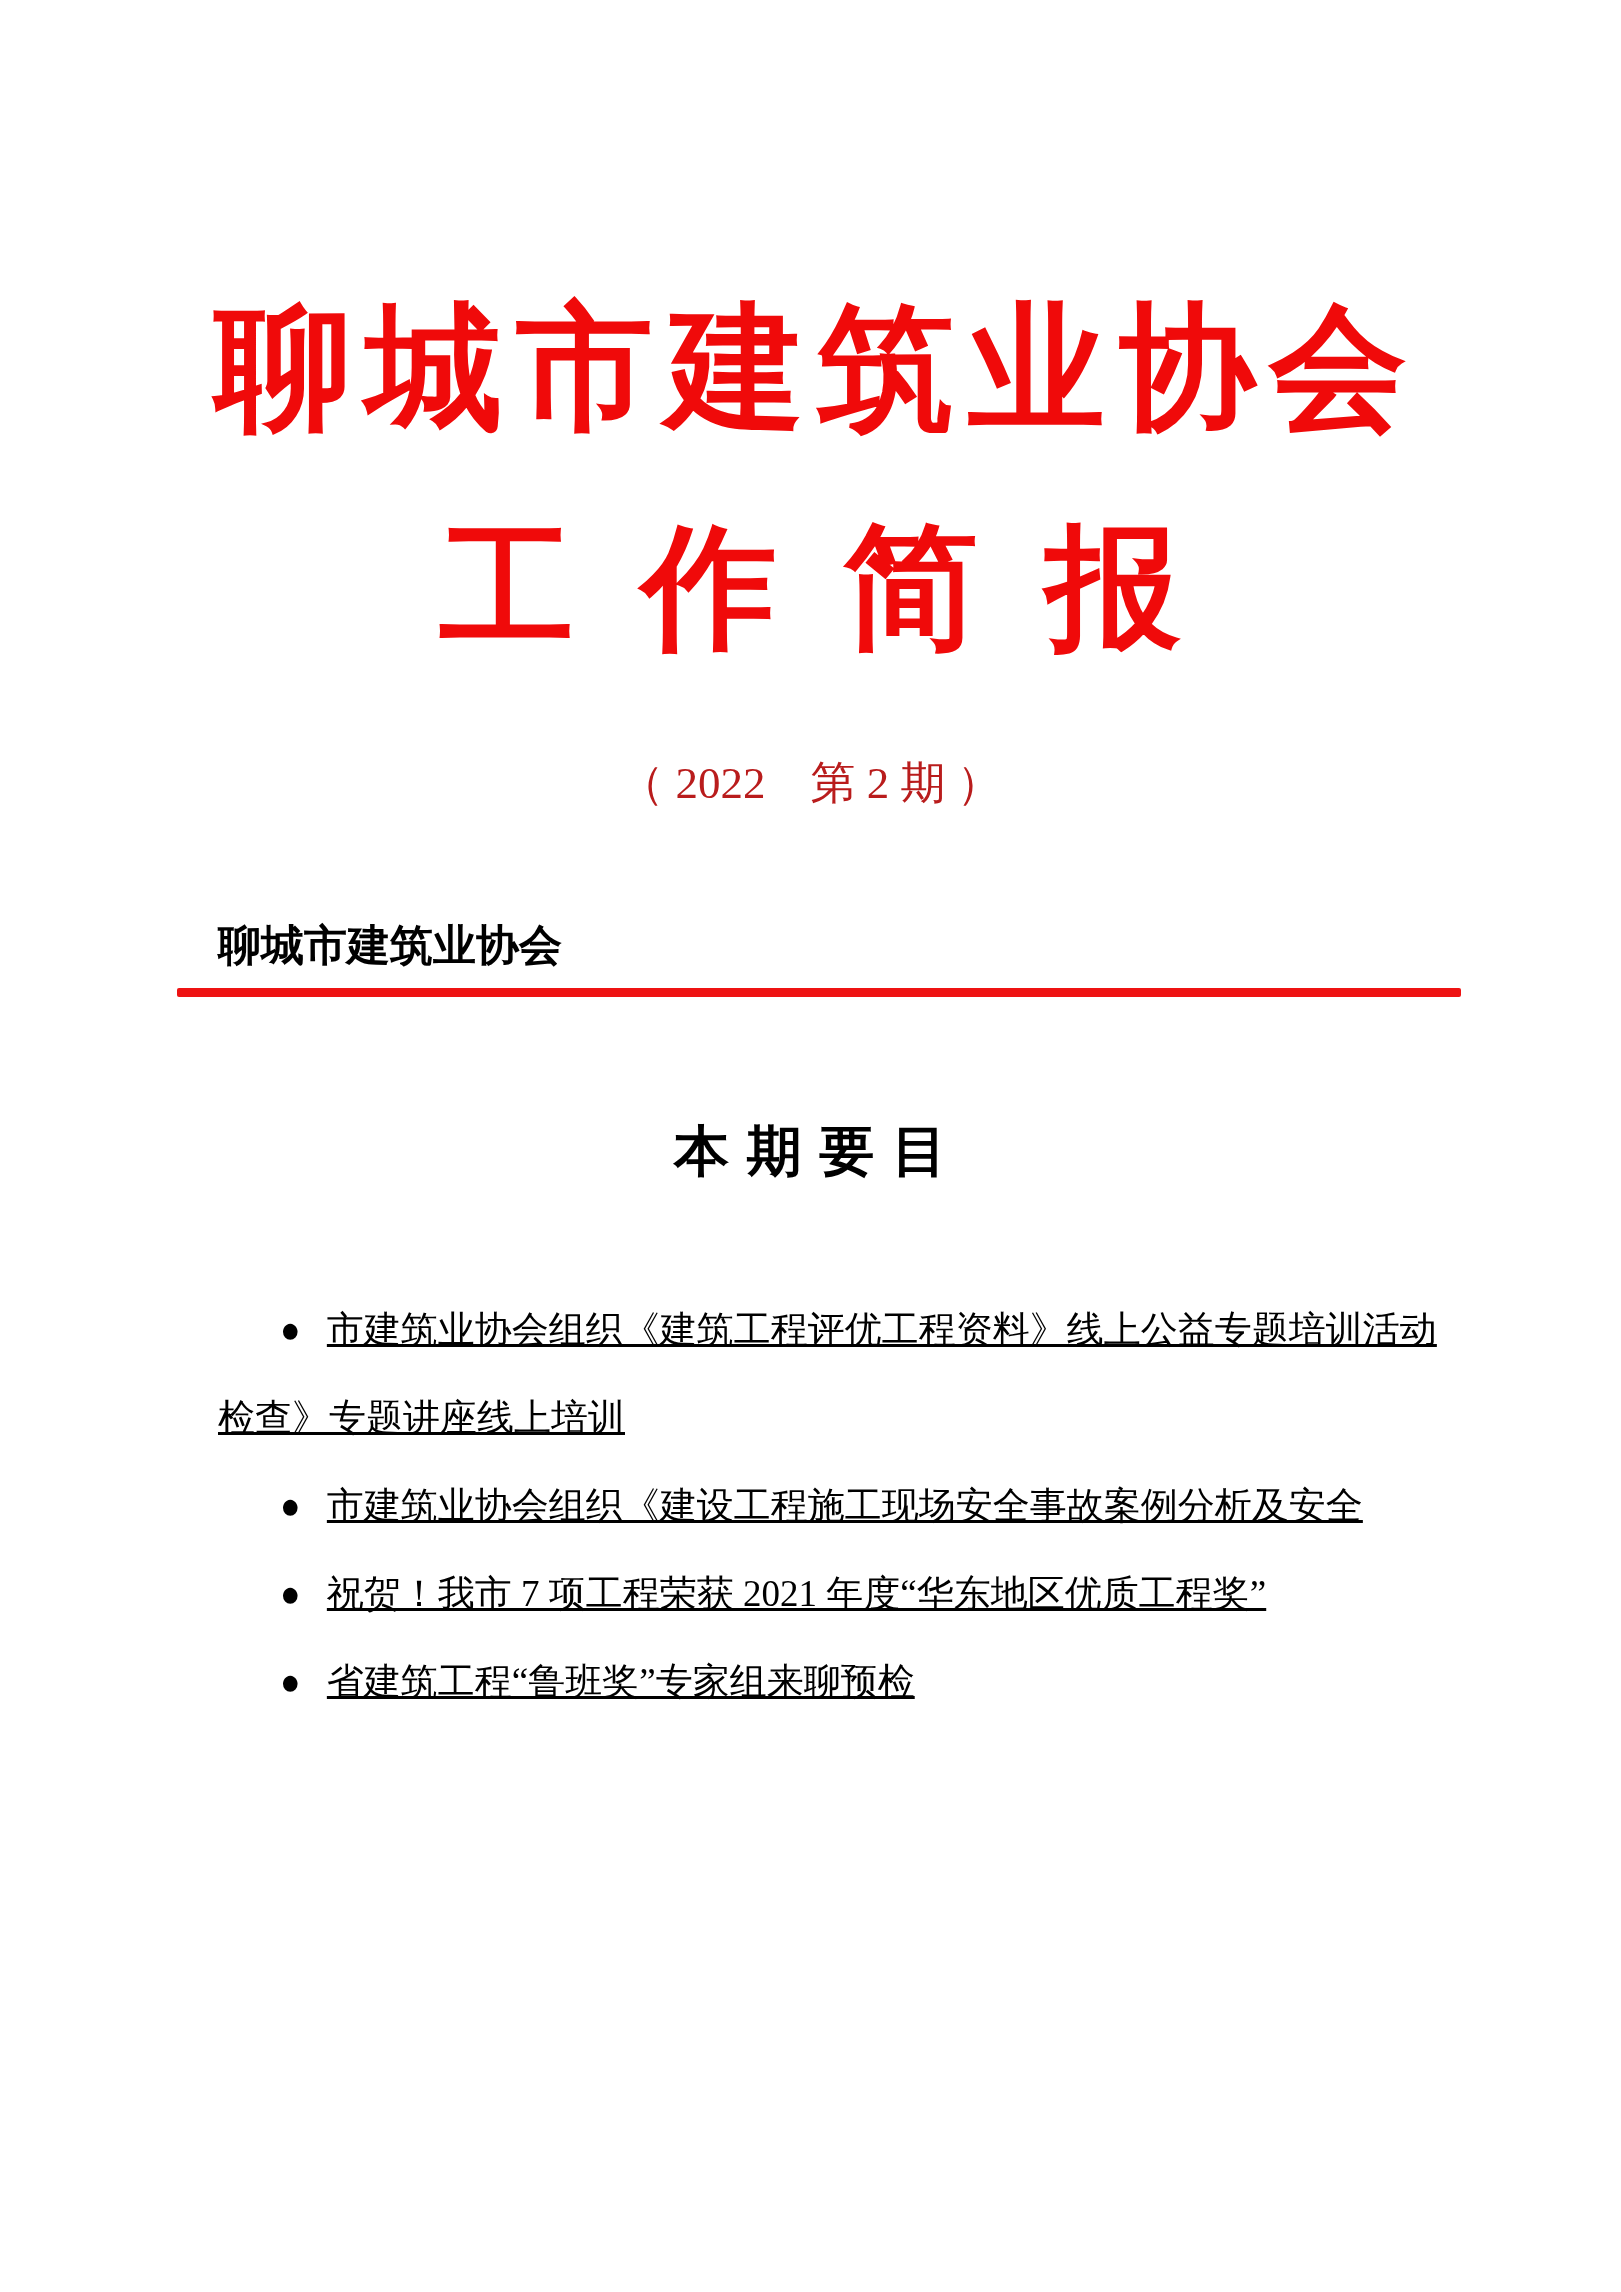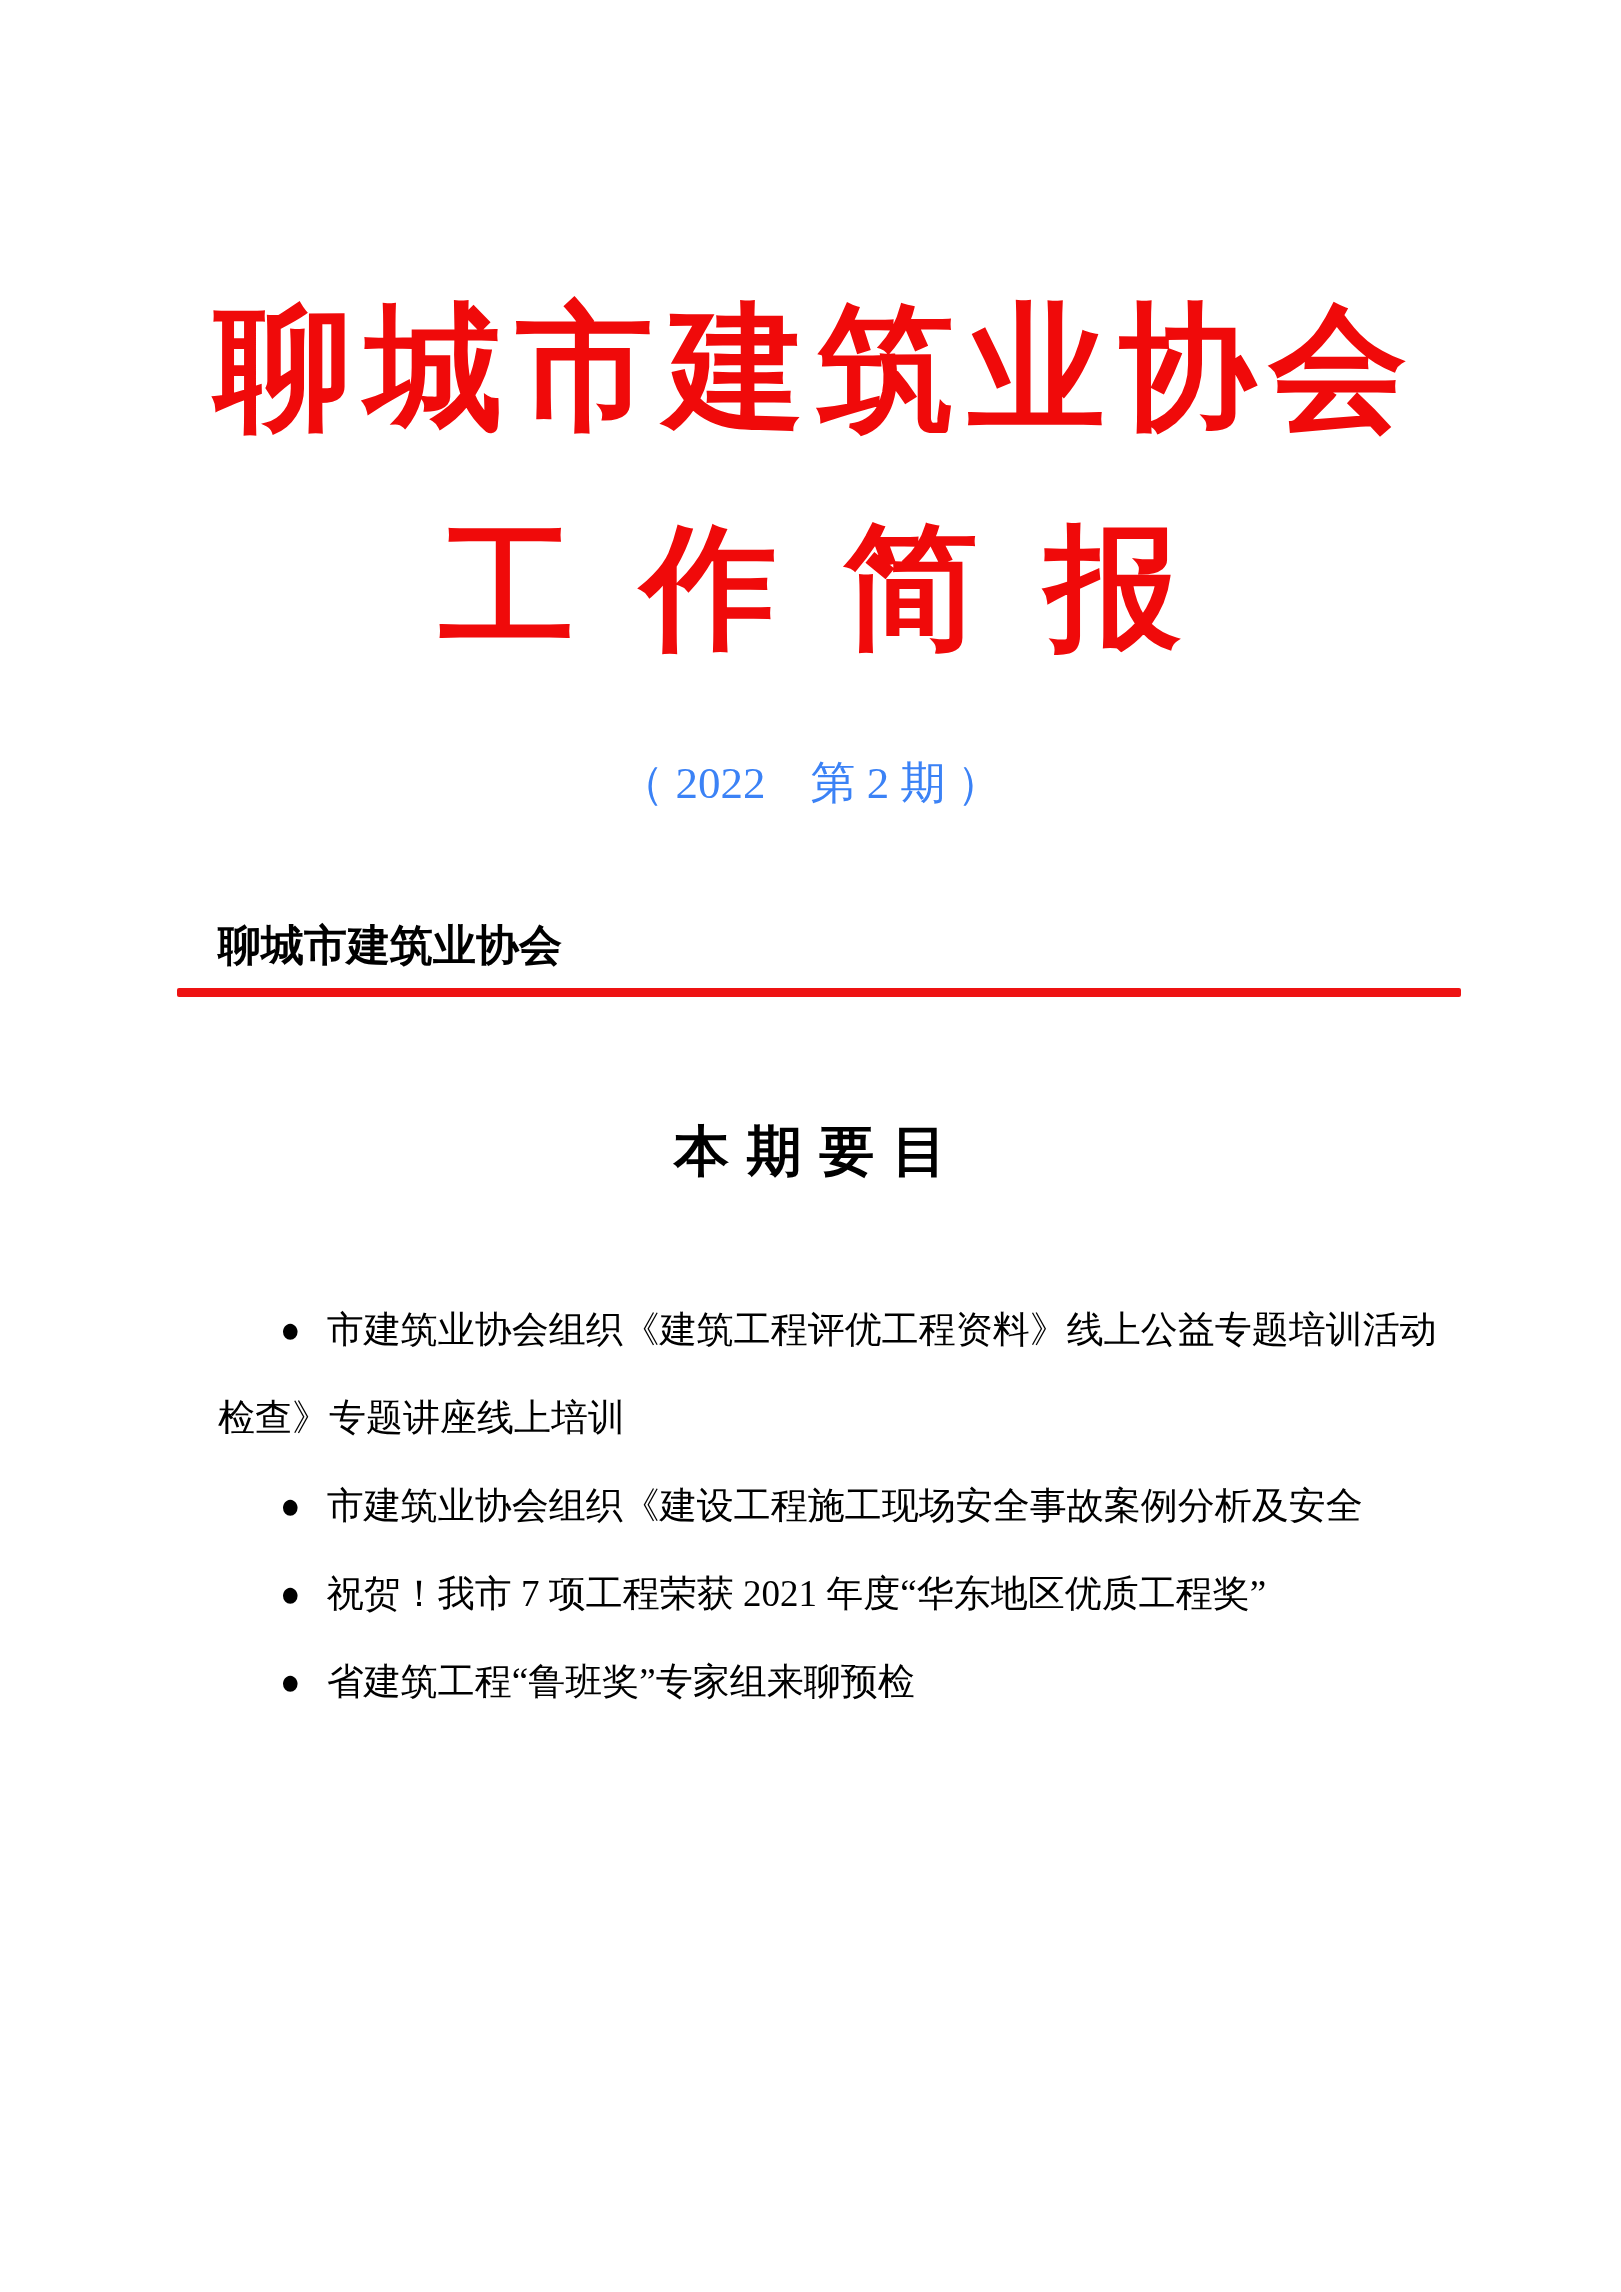--- a/index.html
+++ b/index.html
@@ -37,21 +37,21 @@
   }
   #issue-line {
     position: absolute;
     top: 712px;
     left: 0;
     width: 100%;
     text-align: center;
     font-size: 45px;
     line-height: 1.2;
     white-space: pre;
-    color: #3b82f6;
+    color: #b91c1c;
   }
   
   #publisher-row {
     position: absolute;
     top: 872px;
     left: 0;
     width: 100%;
     height: 59px;
     font-size: 43px;
     font-weight: bold;
@@ -89,20 +89,21 @@
     top: 1242px;
     left: 218px;
     width: 1264px;
   }
   .toc-line {
     height: 88px;
     line-height: 88px;
     font-size: 37px;
     white-space: nowrap;
     overflow: visible;
+    text-decoration: underline;
   }
   .toc-line.with-bullet { padding-left: 61px; }
   .bullet {
     display: inline-block;
     font-size: 37px;
     margin-right: 25.5px;
     vertical-align: baseline;
     transform: scaleX(0.92);
   }
 </style>

